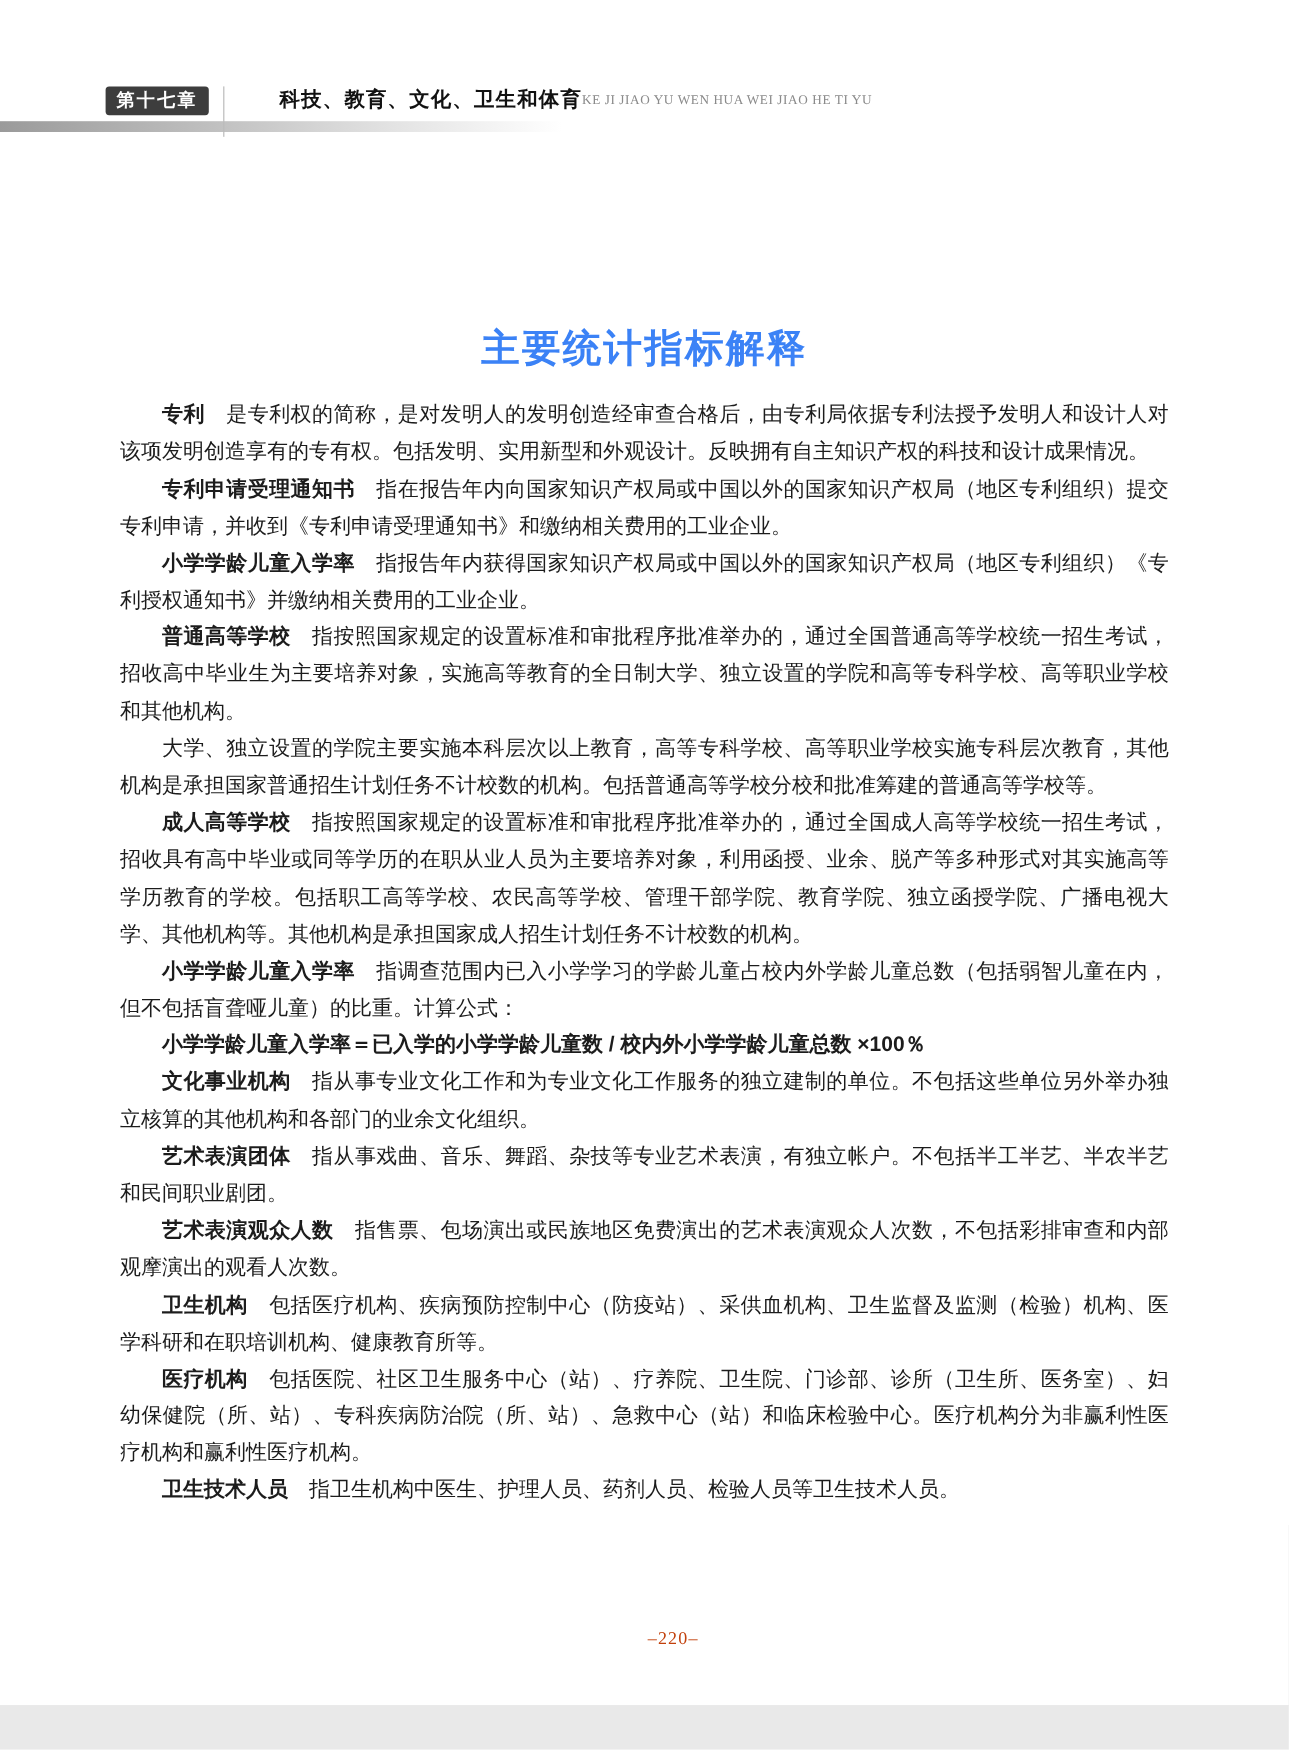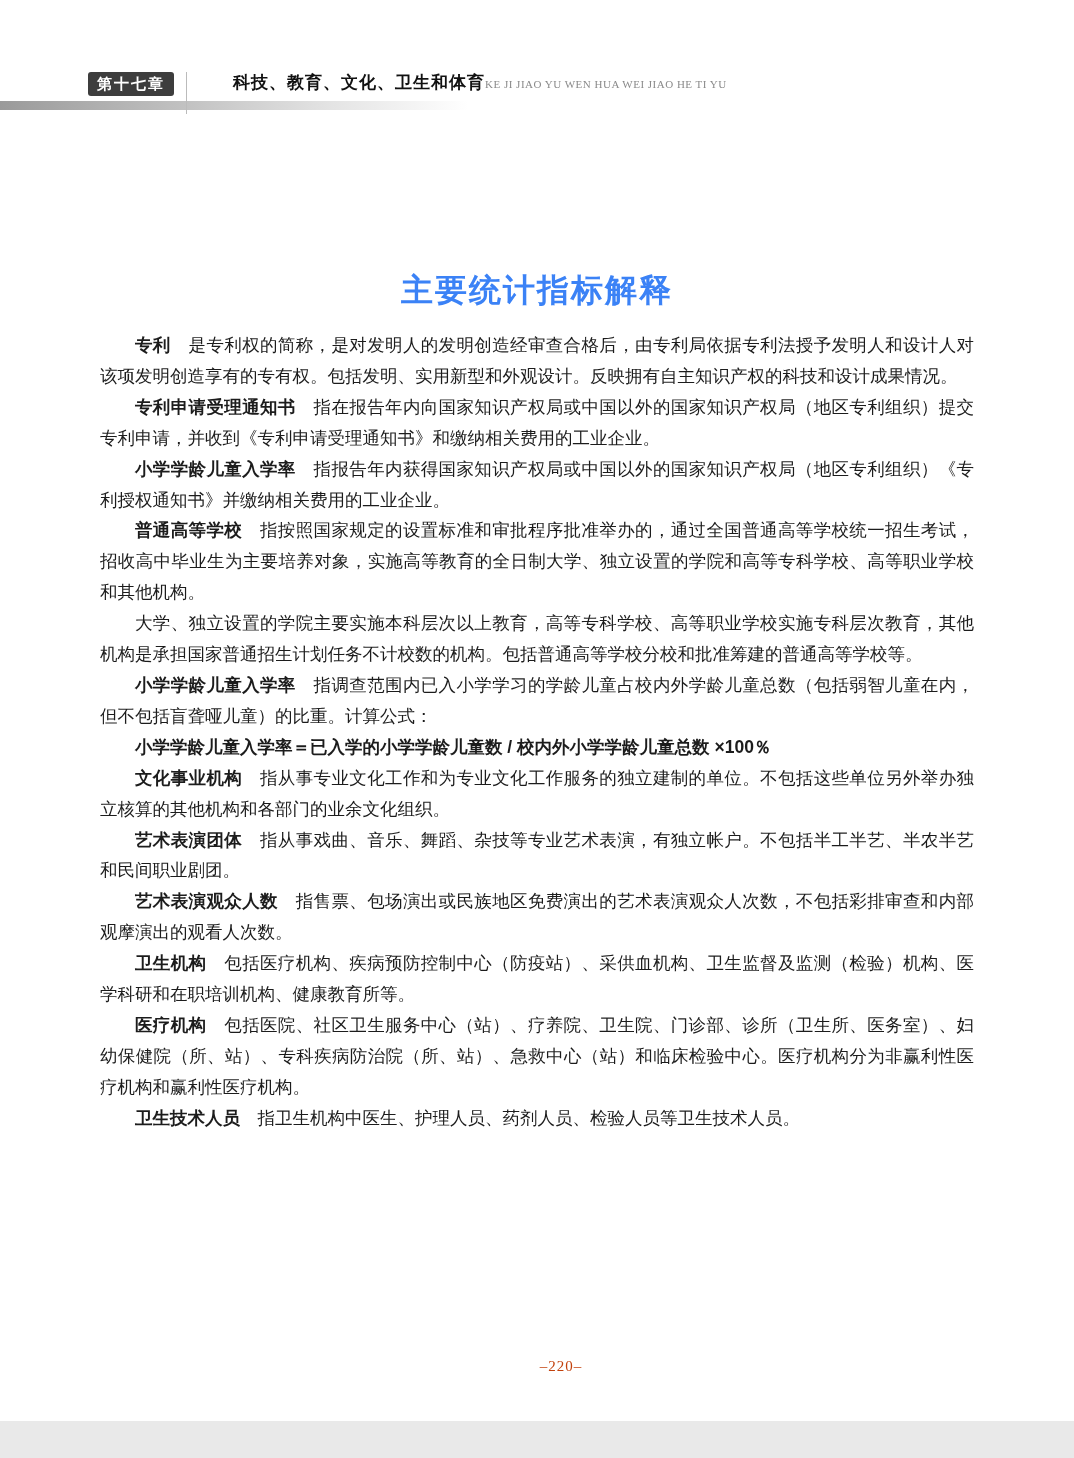--- a/index.html
+++ b/index.html
@@ -139,20 +139,21 @@
   </div>
 
   <h1 class="page-title">主要统计指标解释</h1>
 
   <main class="content" id="paragraphs">
       <p class="para"><span class="term">专利　</span><span>是专利权的简称，是对发明人的发明创造经审查合格后，由专利局依据专利法授予发明人和设计人对该项发明创造享有的专有权。包括发明、实用新型和外观设计。反映拥有自主知识产权的科技和设计成果情况。</span></p>
       <p class="para"><span class="term">专利申请受理通知书　</span><span>指在报告年内向国家知识产权局或中国以外的国家知识产权局（地区专利组织）提交专利申请，并收到《专利申请受理通知书》和缴纳相关费用的工业企业。</span></p>
       <p class="para"><span class="term">小学学龄儿童入学率　</span><span>指报告年内获得国家知识产权局或中国以外的国家知识产权局（地区专利组织）《专利授权通知书》并缴纳相关费用的工业企业。</span></p>
       <p class="para"><span class="term">普通高等学校　</span><span>指按照国家规定的设置标准和审批程序批准举办的，通过全国普通高等学校统一招生考试，招收高中毕业生为主要培养对象，实施高等教育的全日制大学、独立设置的学院和高等专科学校、高等职业学校和其他机构。</span></p>
       <p class="para"><span>大学、独立设置的学院主要实施本科层次以上教育，高等专科学校、高等职业学校实施专科层次教育，其他机构是承担国家普通招生计划任务不计校数的机构。包括普通高等学校分校和批准筹建的普通高等学校等。</span></p>
+      <p class="para"><span class="term">成人高等学校　</span><span>指按照国家规定的设置标准和审批程序批准举办的，通过全国成人高等学校统一招生考试，招收具有高中毕业或同等学历的在职从业人员为主要培养对象，利用函授、业余、脱产等多种形式对其实施高等学历教育的学校。包括职工高等学校、农民高等学校、管理干部学院、教育学院、独立函授学院、广播电视大学、其他机构等。其他机构是承担国家成人招生计划任务不计校数的机构。</span></p>
       <p class="para"><span class="term">小学学龄儿童入学率　</span><span>指调查范围内已入小学学习的学龄儿童占校内外学龄儿童总数（包括弱智儿童在内，但不包括盲聋哑儿童）的比重。计算公式：</span></p>
       <p class="formula"><span>小学学龄儿童入学率＝已入学的小学学龄儿童数 / 校内外小学学龄儿童总数 ×100％</span></p>
       <p class="para"><span class="term">文化事业机构　</span><span>指从事专业文化工作和为专业文化工作服务的独立建制的单位。不包括这些单位另外举办独立核算的其他机构和各部门的业余文化组织。</span></p>
       <p class="para"><span class="term">艺术表演团体　</span><span>指从事戏曲、音乐、舞蹈、杂技等专业艺术表演，有独立帐户。不包括半工半艺、半农半艺和民间职业剧团。</span></p>
       <p class="para"><span class="term">艺术表演观众人数　</span><span>指售票、包场演出或民族地区免费演出的艺术表演观众人次数，不包括彩排审查和内部观摩演出的观看人次数。</span></p>
       <p class="para"><span class="term">卫生机构　</span><span>包括医疗机构、疾病预防控制中心（防疫站）、采供血机构、卫生监督及监测（检验）机构、医学科研和在职培训机构、健康教育所等。</span></p>
       <p class="para"><span class="term">医疗机构　</span><span>包括医院、社区卫生服务中心（站）、疗养院、卫生院、门诊部、诊所（卫生所、医务室）、妇幼保健院（所、站）、专科疾病防治院（所、站）、急救中心（站）和临床检验中心。医疗机构分为非赢利性医疗机构和赢利性医疗机构。</span></p>
       <p class="para"><span class="term">卫生技术人员　</span><span>指卫生机构中医生、护理人员、药剂人员、检验人员等卫生技术人员。</span></p>
     </main>
 

